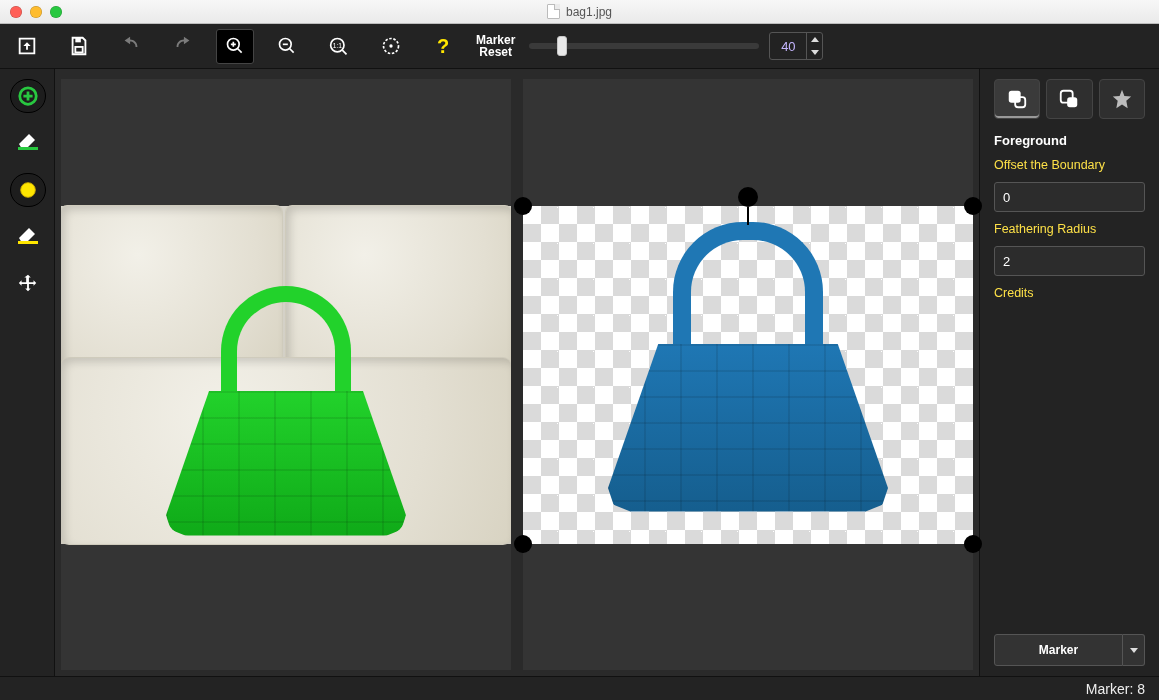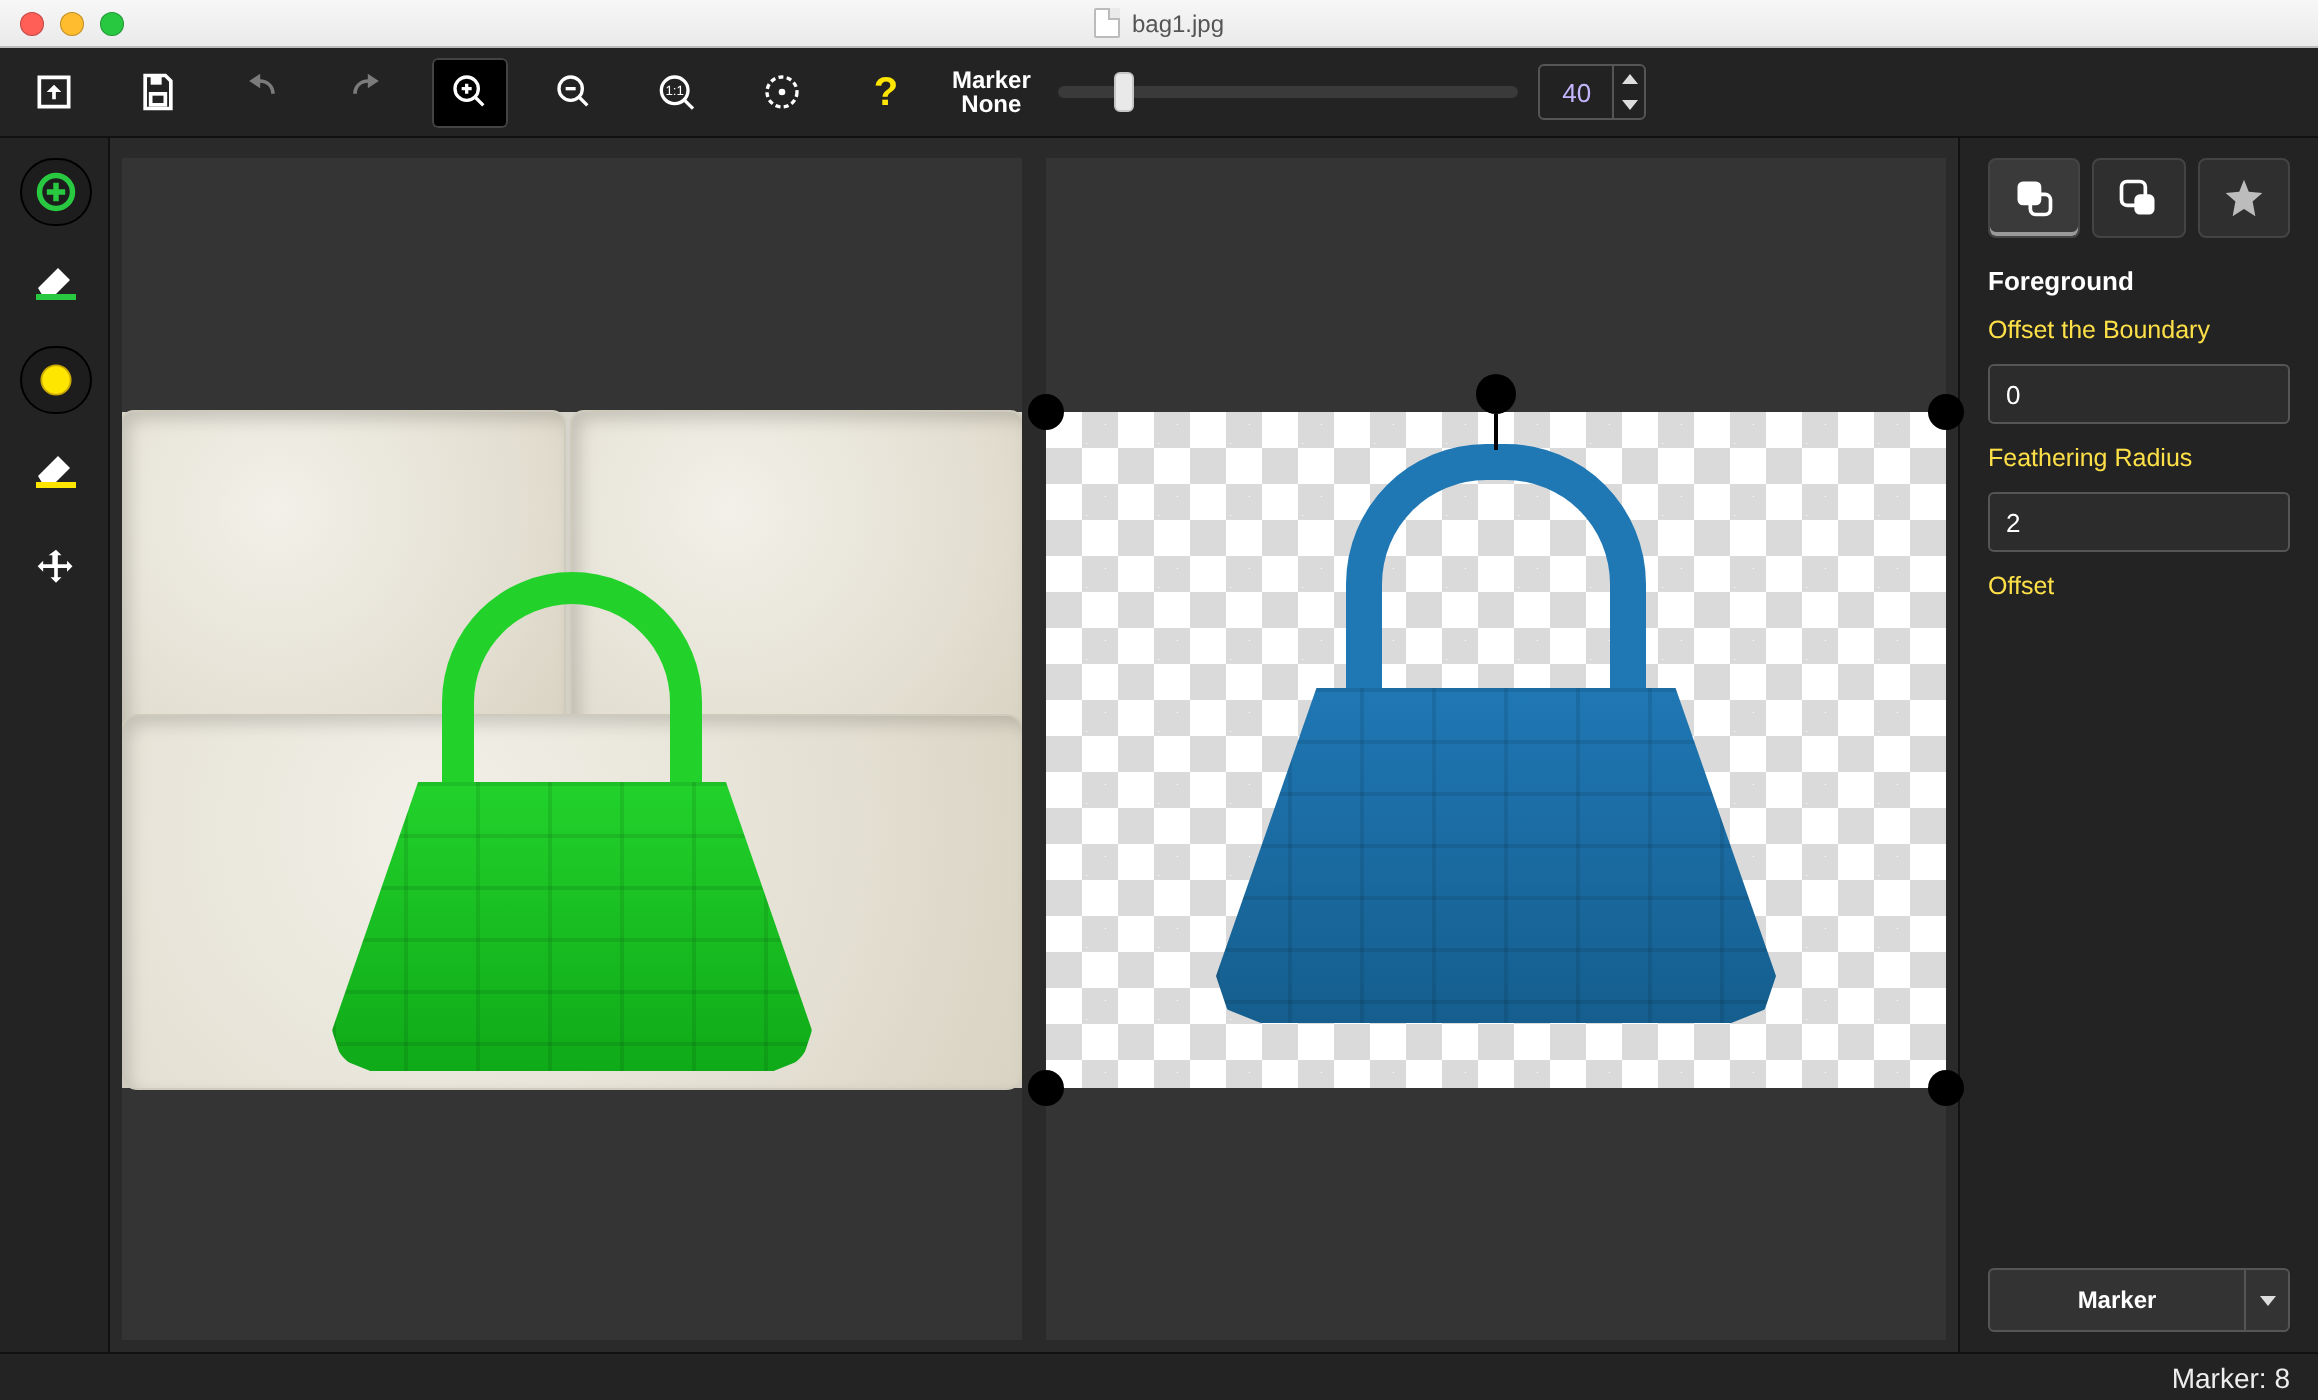--- a/index.html
+++ b/index.html
@@ -153,21 +153,21 @@
         <circle cx="12" cy="12" r="2" fill="#fff"></circle>
       </svg>
   </div>
   <div class="tool">
     <svg width="20" height="26" viewBox="0 0 24 24">
         <text x="12" y="20" font-size="24" font-weight="900" fill="#ffe600" text-anchor="middle" font-family="Arial">?</text>
       </svg>
   </div>
   <div class="markerlabel">
     <div>Marker</div>
-    <div>None</div>
+    <div>Reset</div>
   </div>
   <div class="slider-wrap">
     <div class="slider">
       <div class="slider-thumb"></div>
     </div>
     <div class="spinbox">
       <input value="40" style="">
       <div class="arrows">
         <div>
             <svg width="8" height="5">
@@ -277,21 +277,21 @@
       <input value="0" style="">
 
     </div>
 
     <label>Feathering Radius</label>
     <div class="inputrow">
       <input value="2" style="">
 
     </div>
 
-    <label>Offset</label>
+    <label>Credits</label>
 
     <div class="grow"></div>
 
     <div class="resetrow">
       <button>Marker</button>
       <div class="caret">
           <svg width="8" height="5" fill="#ddd">
             <path d="M0 0l4 5 4-5z"></path>
           </svg>
         </div>

